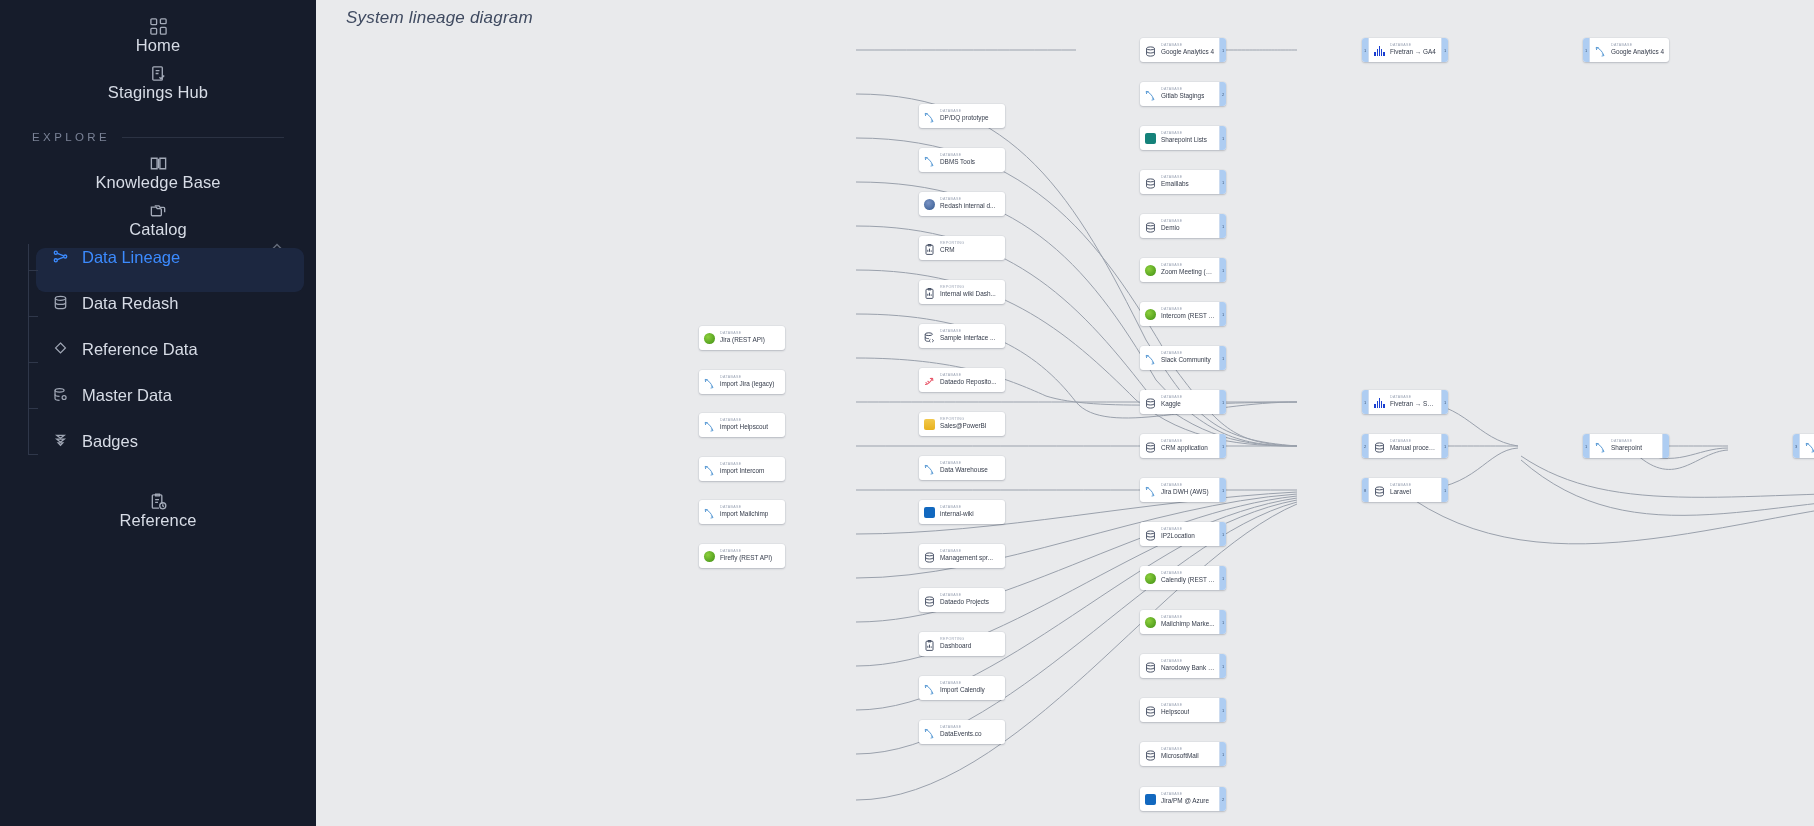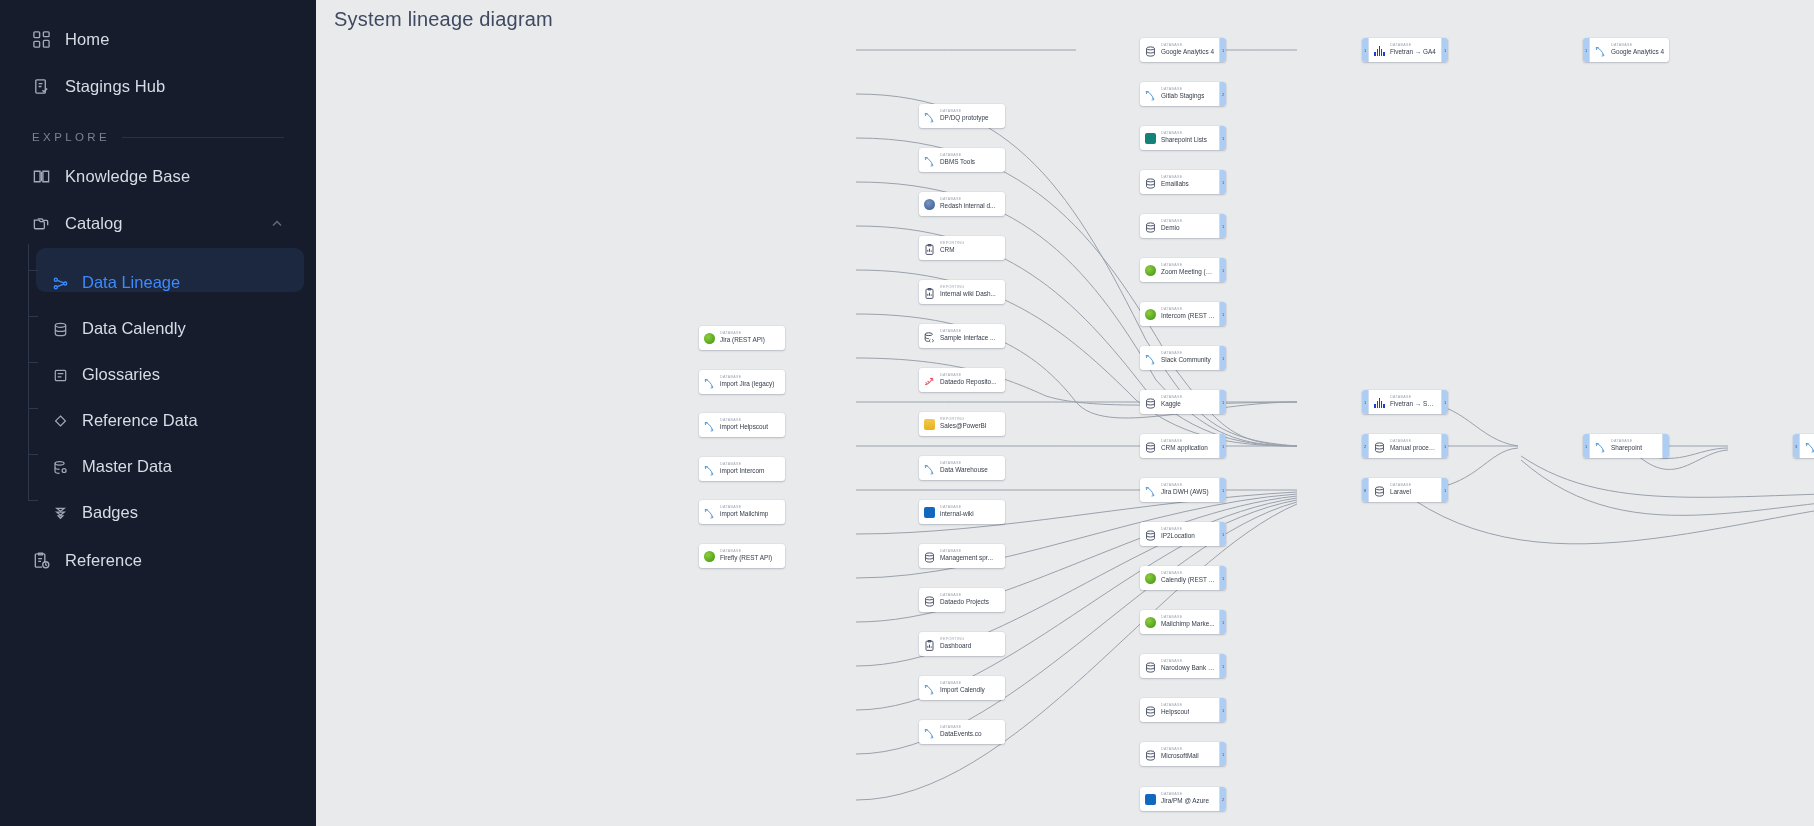--- a/index.html
+++ b/index.html
@@ -12,66 +12,66 @@
     display:flex;
   }
 
   
   #sidebar {
     width:316px; height:826px; flex:0 0 316px;
     background:#161c2b; color:#cfd5e1;
     position:relative; overflow:hidden;
   }
   .nav-item {
-    display:flex; align-items:center; gap:14px;
+    display:flex; align-items:center; 
     height:44px; padding:0 22px; margin:3px 10px;
     border-radius:8px; cursor:pointer;
-    font-size:16.5px; color:#d7dce6; letter-spacing:.1px;
+    font-size:16.5px; color:#d7dce6; letter-spacing:.1px;flex-direction:column;
   }
   .nav-item .ico { width:19px; height:19px; flex:0 0 19px; display:block; opacity:.82; }
   .nav-item .lbl { white-space:nowrap; }
   .nav-item .chev { margin-left:auto; width:14px; height:14px; opacity:.6; }
 
   .section-head {
     display:flex; align-items:center; gap:12px;
     padding:0 22px; margin:18px 10px 6px 10px; height:22px;justify-content:flex-end;
   }
   .section-head .txt {
     font-size:11.5px; letter-spacing:3.4px; color:#7a8296; font-weight:400;
   }
   .section-head .rule { flex:1; height:1px; background:#2b3243; }
 
   
   #subtree { position:relative; margin-left:22px; padding-left:0; }
   #subtree .spine {
     position:absolute; left:6px; top:-4px; bottom:22px; width:1px; background:#2f374a;
   }
   .sub-item {
-    position:relative; display:flex; align-items:flex-end; gap:13px;
+    position:relative; display:flex; align-items:flex-start; gap:13px;
     height:44px; margin:2px 12px 2px 14px; padding:0 16px;
     border-radius:9px; cursor:pointer; font-size:16.5px; color:#d7dce6;
   }
   .sub-item .tick {
     position:absolute; left:-8px; top:50%; width:10px; height:1px; background:#2f374a;
   }
   .sub-item.active { background:#1c2740; color:#3c8bff; }
   .sub-item.active .ico { opacity:1; }
   .sub-item .ico { width:17px; height:17px; flex:0 0 17px; opacity:.8; }
 
   .sidebar-bottom-sliver{
     position:absolute; left:0; right:0; bottom:0; height:4px;
     color:#2a3040; font-size:9px; overflow:hidden; white-space:nowrap;
     padding-left:14px; line-height:9px;
   }
 
   
   #main { flex:1; position:relative; height:826px; background:#e9eaec; overflow:hidden; }
   #page-title {
-    position:absolute; left:18px; top:8px;
-    font-size:20px; color:#3f4a60; font-weight:400; letter-spacing:.2px;
+    position:absolute; left:30px; top:8px;
+    font-size:17px; color:#3f4a60; font-weight:400; letter-spacing:.2px;font-style:italic;
   }
   #canvas { position:absolute; inset:0; }
   #edges { position:absolute; left:0; top:0; width:1498px; height:826px; }
 
   
   .node {
     position:absolute; height:24px;
     background:#ffffff; border-radius:3px;
     box-shadow:0 1px 2px rgba(30,40,60,.22), 0 0 0 .5px rgba(120,130,150,.12);
     display:flex; align-items:stretch; overflow:hidden;
@@ -191,34 +191,24 @@
 
     <div class="sub-item">
       <span class="tick"></span>
       <span class="ico">
         <svg viewBox="0 0 18 18" fill="none" stroke="#c3cad8" stroke-width="1.3">
           <ellipse cx="9" cy="4.6" rx="5.5" ry="2.1"></ellipse>
             <path d="M3.5 4.6v8.8c0 1.2 2.5 2.1 5.5 2.1s5.5-.9 5.5-2.1V4.6"></path>
             <path d="M3.5 9c0 1.2 2.5 2.1 5.5 2.1s5.5-.9 5.5-2.1"></path>
         </svg>
       </span>
-      <span>Data Calendly</span>
+      <span>Data Redash</span>
     </div>
 
 
-    <div class="sub-item">
-      <span class="tick"></span>
-      <span class="ico">
-        <svg viewBox="0 0 18 18" fill="none" stroke="#c3cad8" stroke-width="1.3">
-          <rect x="3.5" y="3.5" width="11" height="11" rx="1.3"></rect>
-            <path d="M6 7h6M6 10.5h4"></path>
-        </svg>
-      </span>
-      <span>Glossaries</span>
-    </div>
 
     <div class="sub-item">
       <span class="tick"></span>
       <span class="ico">
         <svg viewBox="0 0 18 18" fill="none" stroke="#c3cad8" stroke-width="1.3">
           <path d="M9 3.2l5.2 5.2L9 13.6 3.8 8.4z"></path>
         </svg>
       </span>
       <span>Reference Data</span>
     </div>

